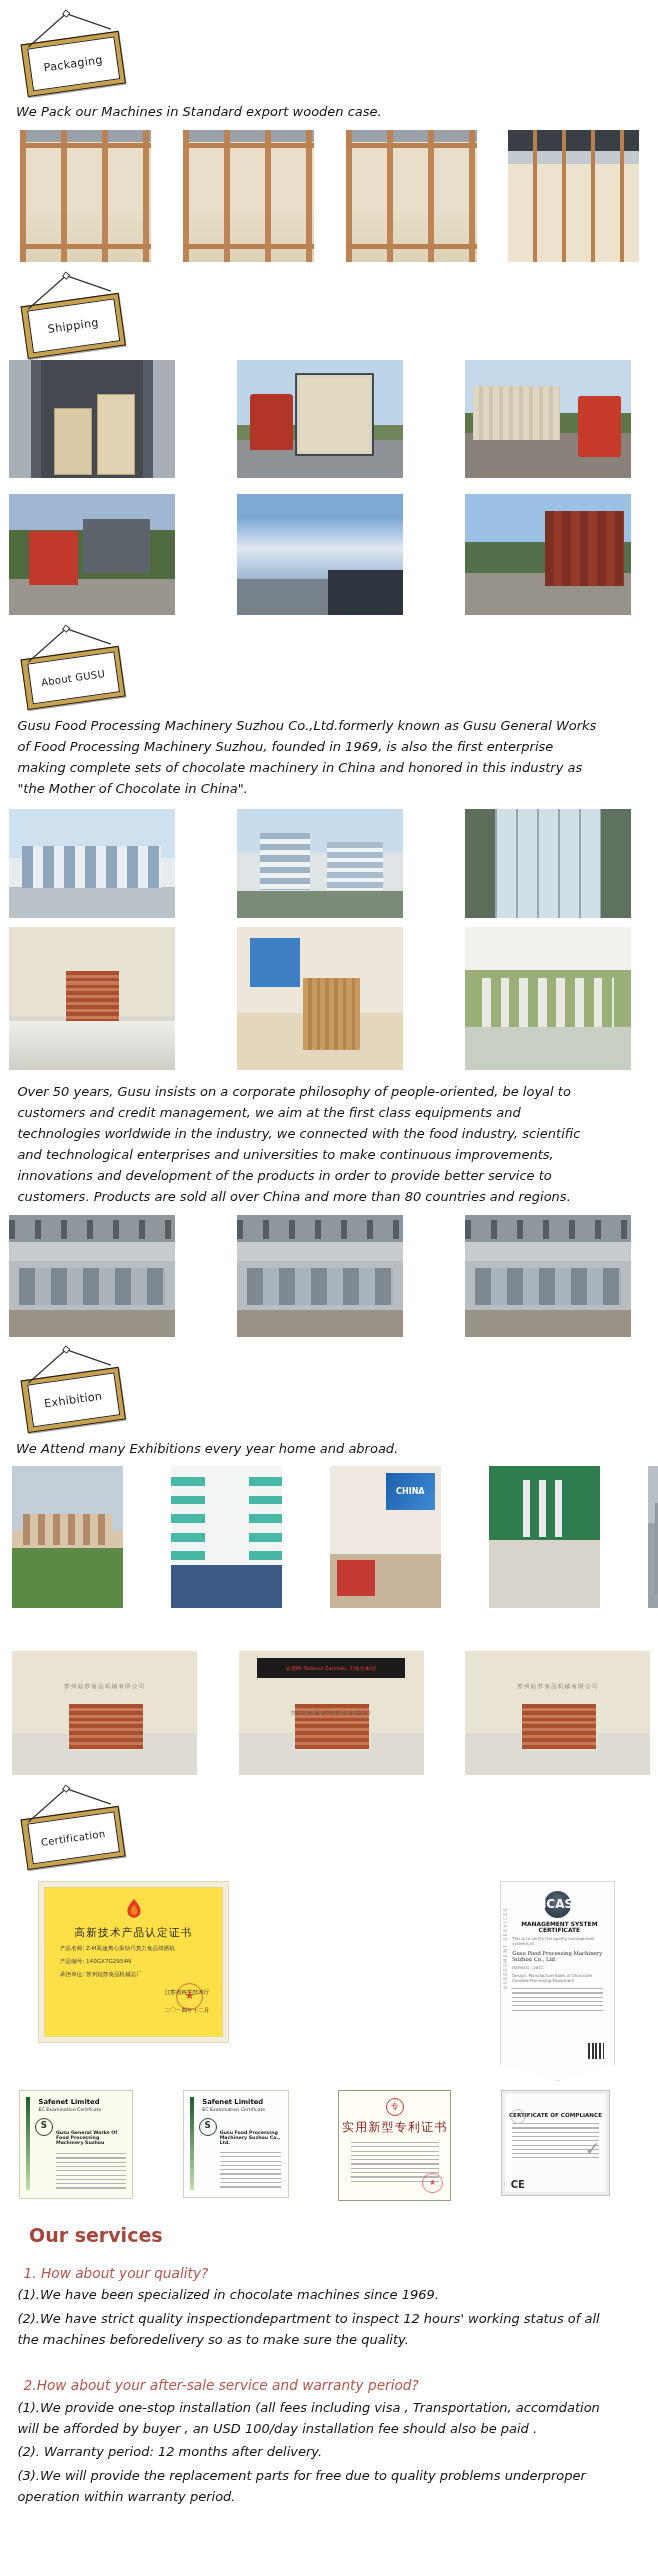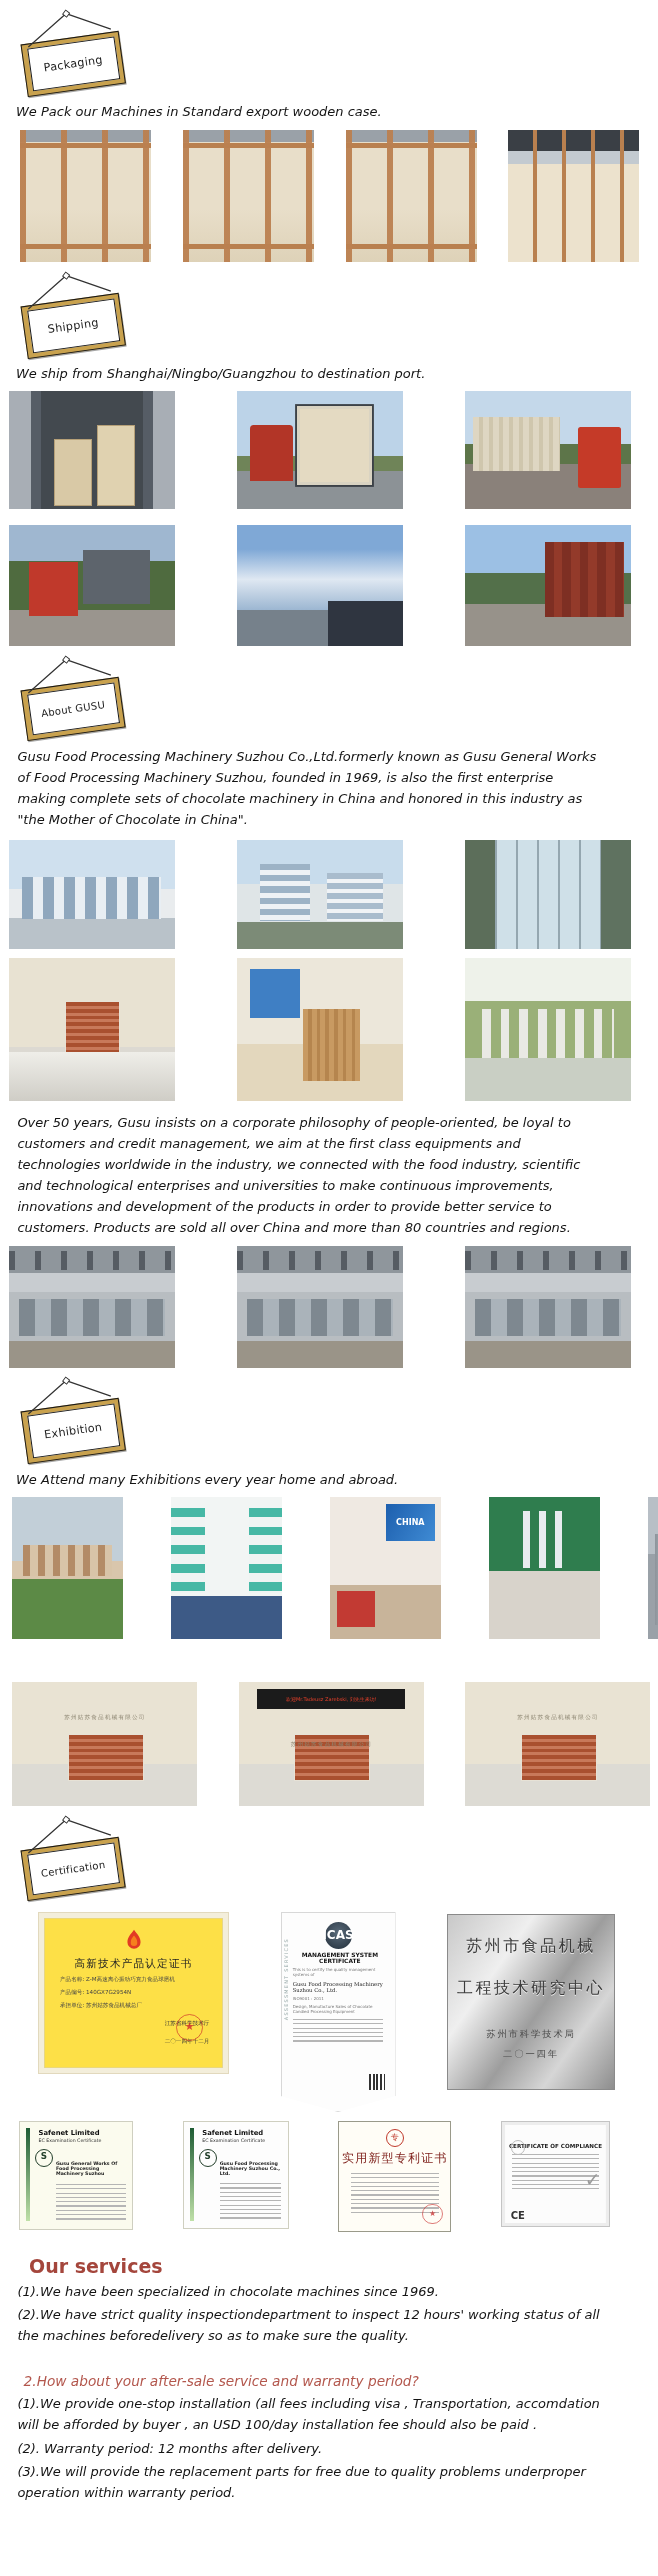--- a/index.html
+++ b/index.html
@@ -171,21 +171,20 @@
       <svg class="sign-str" width="99" height="34" viewBox="0 0 160 54">
         <path d="M80 7 L12 52 M80 7 L148 42" stroke="#333" stroke-width="2" fill="none"></path>
         <rect x="76" y="3" width="8" height="8" transform="rotate(45 80 7)" fill="#fff" stroke="#333" stroke-width="1.5"></rect>
       </svg>
       <div class="sign-frame">
         <div class="sign-inner">
           <span class="sign-label">Shipping</span>
         </div>
       </div>
     </div>
-    <p class="lead">We ship from Shanghai/Ningbo/Guangzhou to destination port.</p>
     <div class="row row3">
       <div class="ph ph-cont-in" title="wooden crates loaded inside open container"></div>
       <div class="ph ph-truck" title="red truck with open container being loaded"></div>
       <div class="ph ph-flatbed" title="forklift loading container onto flatbed trailer"></div>
     </div>
     <div class="row row3 rowB2" style="margin-top:16px;">
       <div class="ph ph-load" title="forklift moving crate beside trees"></div>
       <div class="ph ph-sky" title="container truck under cloudy sky"></div>
       <div class="ph ph-redcont" title="forklift beside dark red containers"></div>
     </div>
@@ -291,26 +290,20 @@
         <div class="icas-badge">ICAS</div>
         <div class="icas-title">MANAGEMENT SYSTEM CERTIFICATE</div>
         <div class="icas-small">This is to certify the quality management systems of</div>
         <div class="icas-co">Gusu Food Processing Machinery Suzhou Co., Ltd.</div>
         <div class="icas-small">ISO9001 : 2011</div>
         <div class="icas-small">Design, Manufacture Sales of Chocolate Candied Processing Equipment</div>
         <div class="lines" style="margin:5px 11.2px 0 11.2px;height:25px;"></div>
         <div class="icas-qr"></div>
       </div>
 
-      <div class="cert cert-plaque">
-        <div class="plaque-big">苏州市食品机械</div>
-        <div class="plaque-big">工程技术研究中心</div>
-        <div class="plaque-small">苏州市科学技术局</div>
-        <div class="plaque-small" style="margin-top:6.2px;">二〇一四年</div>
-      </div>
     </div>
 
     <div class="certrow2">
       <div class="cert cert-safenet">
         <div class="sn-stripe"></div>
         <div class="sn-head">Safenet Limited</div>
         <div class="sn-sub">EC Examination Certificate</div>
         <div class="sn-logo">S</div>
         <div class="sn-co">Gusu General Works Of Food Processing Machinery Suzhou</div>
         <div class="lines sn-lines"></div>
@@ -338,20 +331,21 @@
         <div class="lines tuv-lines"></div>
         <div class="tuv-check">✓</div>
         <div class="tuv-ce">CE</div>
       </div>
     </div>
   </section>
 
   <section>
     <h2 class="svc-title">Our services</h2>
 
+    <p class="svc-q">1. How about your quality?</p>
     <p class="svc-line">(1).We have been specialized in chocolate machines since 1969.</p>
     <p class="svc-line">(2).We have strict quality inspectiondepartment to inspect 12 hours' working status of all the machines beforedelivery so as to make sure the quality.</p>
 
     <p class="svc-q" style="margin-top:27px;">2.How about your after-sale service and warranty period?</p>
     <p class="svc-line">(1).We provide one-stop installation (all fees including visa , Transportation, accomdation will be afforded by buyer , an USD 100/day installation fee should also be paid .</p>
     <p class="svc-line">(2). Warranty period: 12 months after delivery.</p>
     <p class="svc-line">(3).We will provide the replacement parts for free due to quality problems underproper operation within warranty period.</p>
 
   </section>
 

